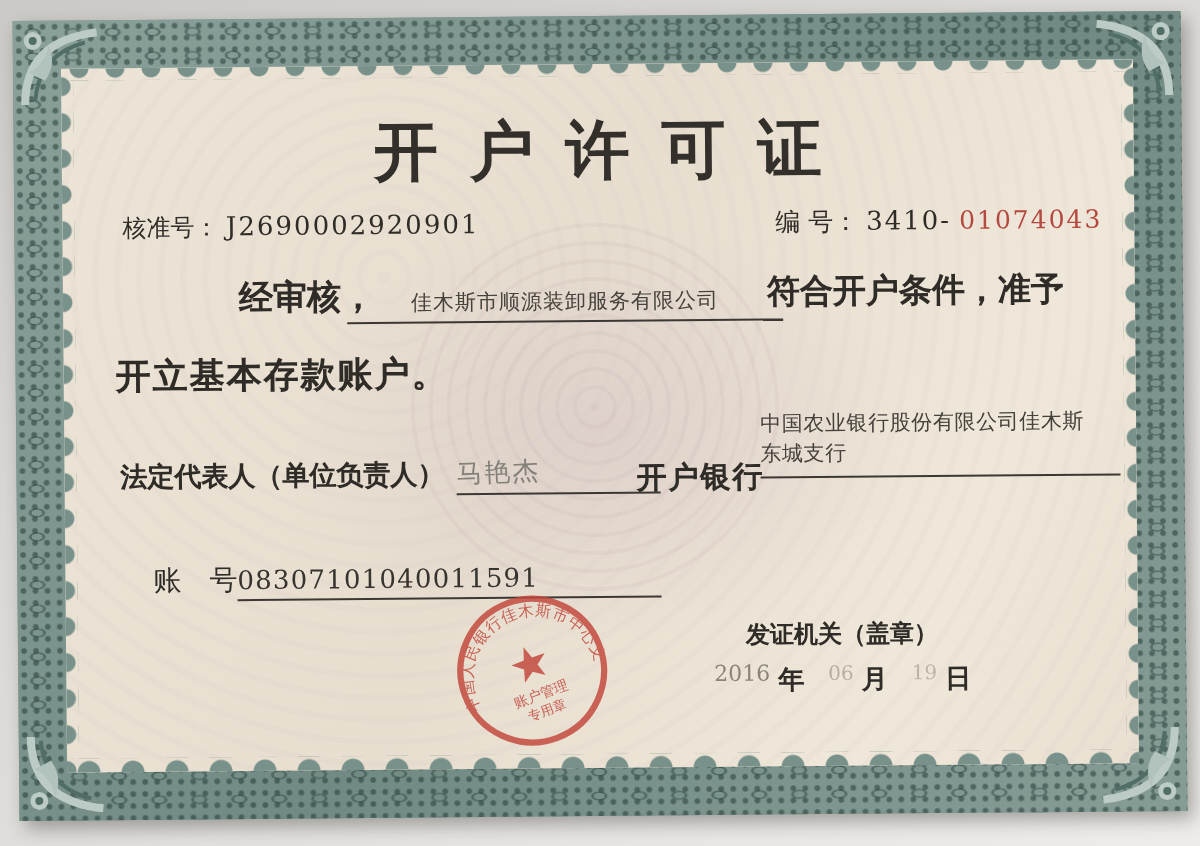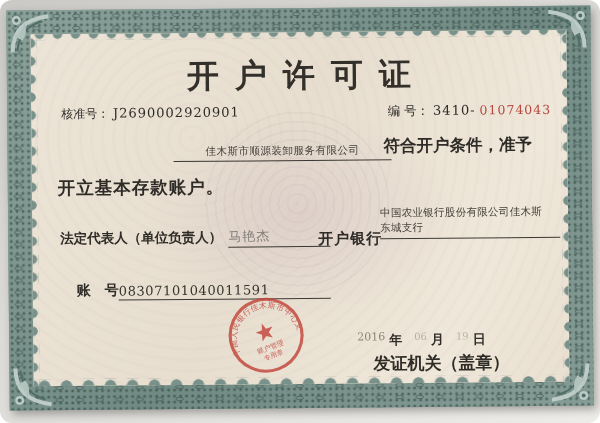--- a/index.html
+++ b/index.html
@@ -1,20 +1,19 @@
 <!DOCTYPE html>
 <html><head>
 <meta charset="utf-8">
 <style>
   html,body{margin:0;padding:0;}
   .photo{
     position:relative;width:600px;height:423px;overflow:hidden;
     background:linear-gradient(150deg,#cbc9c6 0%,#d9d7d3 35%,#e6e4e0 75%,#eeece8 100%);
     font-family:"DejaVu Sans","Liberation Sans",sans-serif;
-    border-radius:12px;
   }
   .cert{
     position:absolute;left:8px;top:8px;width:584px;height:400px;
     transform:rotate(-0.5deg);transform-origin:50% 50%;
     background-color:#7e968f;
     background-image:
       radial-gradient(circle 2px at 50% 50%, rgba(38,60,55,.55) 0 1.1px, rgba(0,0,0,0) 1.8px),
       radial-gradient(ellipse 9px 5px at 50% 50%, rgba(0,0,0,0) 0 2.6px, rgba(52,76,70,.55) 2.8px 3.8px, rgba(0,0,0,0) 4.4px),
       linear-gradient(135deg,#8aa19a,#718b84 55%,#869d96);
     background-size:6px 6px,20px 12px,100% 100%;
@@ -78,27 +77,27 @@
   .legal-name-field span{
     font-family:"DejaVu Serif","Liberation Serif",serif;font-size:13px;color:#84807a;
     padding-bottom:1px;transform:rotate(-2deg);letter-spacing:1px;
   }
   .bank-label{position:absolute;left:286px;top:198px;font-size:15px;font-weight:700;letter-spacing:1px;text-align:right;}
   .bank-field{
     position:absolute;left:348px;top:174px;width:180px;
     border-bottom:1.5px solid #3b3833;padding-bottom:3px;
   }
   .bank-field div{font-size:10.5px;line-height:15px;color:#45413b;letter-spacing:.3px;}
-  .account-label{position:absolute;left:28px;top:248px;font-size:14px;font-weight:700;padding-left:16px;}
+  .account-label{position:absolute;left:28px;top:248px;font-size:14px;font-weight:400;padding-left:16px;}
   .account-field{
     position:absolute;left:86px;top:240px;width:212px;height:26px;
     border-bottom:1.5px solid #3b3833;display:flex;align-items:flex-end;
   }
   .account-field span{font-family:"DejaVu Serif","Liberation Serif",serif;font-size:13px;letter-spacing:.6px;color:#37342f;padding-bottom:1px;}
-  .authority-label{position:absolute;left:340px;top:278px;font-size:17px;font-weight:700;margin-top:43px;}
+  .authority-label{position:absolute;left:340px;top:278px;font-size:12px;font-weight:700;}
   .date-row{position:absolute;left:324px;top:300px;font-size:13px;font-weight:700;white-space:nowrap;}
   .hand{font-family:"DejaVu Serif","Liberation Serif",serif;font-weight:400;color:#8a8578;margin-top:47px;}
   .hand-year{font-size:11px;position:relative;top:-4px;margin-right:2px;}
   .hand-month{font-size:10px;position:relative;top:-4px;margin:0 2px 0 12px;opacity:.55;}
   .hand-day{font-size:10px;position:relative;top:-4px;margin:0 2px 0 12px;opacity:.5;}
   .date-unit{margin-left:2px;}
   .stamp{
     position:absolute;left:194px;top:264px;width:78px;height:78px;
     transform:rotate(-20deg);opacity:.82;z-index:6;
   }
@@ -161,20 +160,21 @@
         <span class="lbl">核准号：</span>
         <span class="mono-val">J2690002920901</span>
       </div>
 
       <div class="row-serial">
         <span class="lbl">编 号：</span>
         <span class="mono-val">3410-</span>
         <span class="serial-red">01074043</span>
       </div>
 
+      <div class="reviewed-label">经审核，</div>
       <div class="company-field">
         <span>佳木斯市顺源装卸服务有限公司</span>
       </div>
       <div class="qualify-text">符合开户条件，准予</div>
 
       <div class="open-account">开立基本存款账户。</div>
 
       <div class="legal-label">法定代表人（单位负责人）</div>
       <div class="legal-name-field">
         <span>马艳杰</span>

